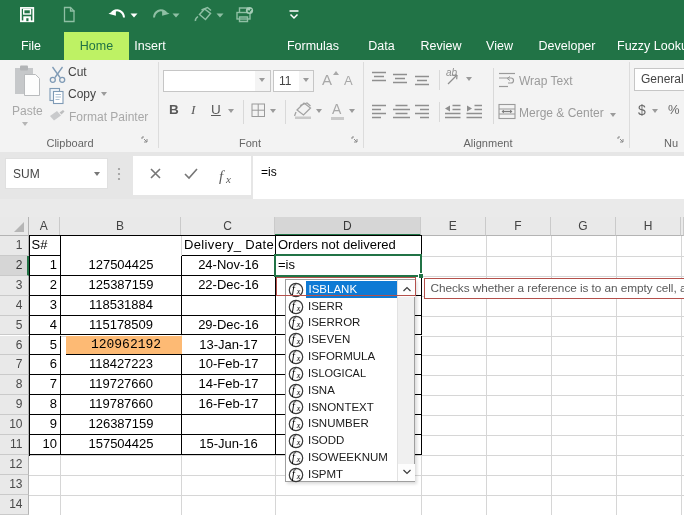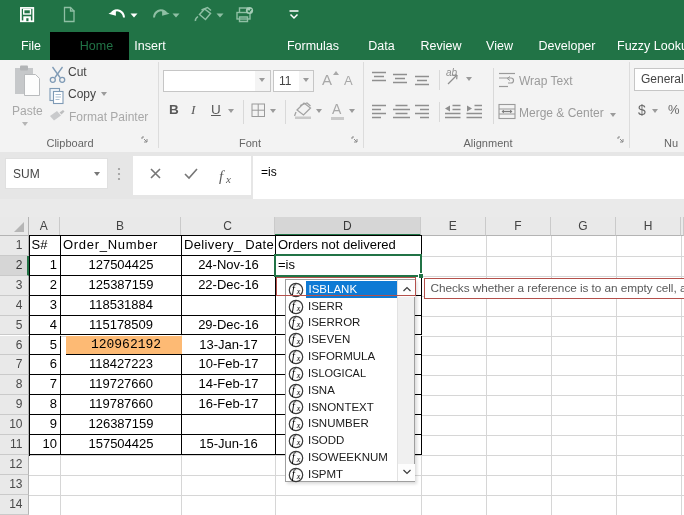--- a/index.html
+++ b/index.html
@@ -4,21 +4,21 @@
 <style>
   html,body{margin:0;padding:0;}
   body{width:684px;height:515px;overflow:hidden;font-family:"Liberation Sans",sans-serif;}
   #root{position:absolute;top:0;left:0;width:684px;height:515px;background:#fff;overflow:hidden;}
   .abs{position:absolute;}
   
   #titlebar{position:absolute;top:0;left:0;width:684px;height:32px;background:#217346;}
   
   #tabbar{position:absolute;top:32px;left:0;width:684px;height:28px;background:#217346;}
   .tab{position:absolute;top:0;height:28px;line-height:28px;color:#fff;font-size:12.5px;white-space:nowrap;}
-  #hometab{position:absolute;top:0;left:50px;width:65px;height:28px;background:#000000;padding-left:14px;}
+  #hometab{position:absolute;top:0;left:64px;width:65px;height:28px;background:#bef264;}
   #hometab span{display:block;text-align:center;line-height:28px;color:#217346;font-size:12.5px;}
   
   #ribbon{position:absolute;top:60px;left:0;width:684px;height:92px;background:#f3f3f3;border-bottom:1px solid #d8d8d8;}
   .vsep{position:absolute;top:2px;width:1px;height:86px;background:#dcdcdc;}
   .minisep{position:absolute;width:1px;background:#d9d9d9;}
   .grplabel{position:absolute;bottom:3px;font-size:11px;color:#666;text-align:center;}
   .rlbl{position:absolute;font-size:12px;color:#444;}
   .rlbl.dis{color:#a8a8a8;}
   .caret{position:absolute;width:0;height:0;border-left:3.5px solid transparent;border-right:3.5px solid transparent;border-top:4px solid #9b9b9b;}
   .launcher{position:absolute;width:8px;height:8px;}
@@ -310,21 +310,20 @@
     <div class="ghline" style="left:28.5px;top:178.2px;width:655.5px;"></div>
     <div class="ghline" style="left:28.5px;top:198.1px;width:655.5px;"></div>
     <div class="ghline" style="left:28.5px;top:218.0px;width:655.5px;"></div>
     <div class="ghline" style="left:28.5px;top:237.9px;width:655.5px;"></div>
     <div class="ghline" style="left:28.5px;top:257.8px;width:655.5px;"></div>
     <div class="ghline" style="left:28.5px;top:277.7px;width:655.5px;"></div>
     <div class="ghline" style="left:28.5px;top:297.6px;width:655.5px;"></div>
     <div class="abs" style="left:28.5px;top:18px;width:393px;height:1px;background:#000;"></div>
     <div class="abs" style="left:28.5px;top:18px;width:1px;height:220.9px;background:#000;"></div>
     <div class="cell" style="left:29.5px;top:19.0px;width:31.5px;height:19.9px;line-height:18.4px;background:#fff;text-align:left;padding-left:2px;">S#</div>
-    <div class="cell" style="left:61px;top:19.0px;width:121.0px;height:19.9px;line-height:18.4px;background:#fff;text-align:left;padding-left:2px;letter-spacing:0.7px;">Order_Number</div>
     <div class="cell" style="left:182px;top:19.0px;width:94.0px;height:19.9px;line-height:18.4px;background:#fff;text-align:left;padding-left:2px;letter-spacing:0.35px;">Delivery_ Date</div>
     <div class="cell" style="left:276px;top:19.0px;width:145.5px;height:19.9px;line-height:18.4px;background:#fff;text-align:left;padding-left:2px;">Orders not delivered</div>
     <div class="cell" style="left:29.5px;top:38.9px;width:31.5px;height:19.9px;line-height:18.4px;background:#fff;text-align:right;padding-right:3px;">1</div>
     <div class="cell" style="left:61px;top:38.9px;width:121.0px;height:19.9px;line-height:18.4px;background:#fff;text-align:center;">127504425</div>
     <div class="cell" style="left:182px;top:38.9px;width:94.0px;height:19.9px;line-height:18.4px;background:#fff;text-align:center;">24-Nov-16</div>
     <div class="cell" style="left:276px;top:38.9px;width:145.5px;height:19.9px;line-height:18.4px;background:#fff;text-align:left;padding-left:2px;">=is</div>
     <div class="cell" style="left:29.5px;top:58.8px;width:31.5px;height:19.9px;line-height:18.4px;background:#fff;text-align:right;padding-right:3px;">2</div>
     <div class="cell" style="left:61px;top:58.8px;width:121.0px;height:19.9px;line-height:18.4px;background:#fff;text-align:center;">125387159</div>
     <div class="cell" style="left:182px;top:58.8px;width:94.0px;height:19.9px;line-height:18.4px;background:#fff;text-align:center;">22-Dec-16</div>
     <div class="cell" style="left:276px;top:58.8px;width:145.5px;height:19.9px;line-height:18.4px;background:#fff;text-align:left;padding-left:2px;"></div>

